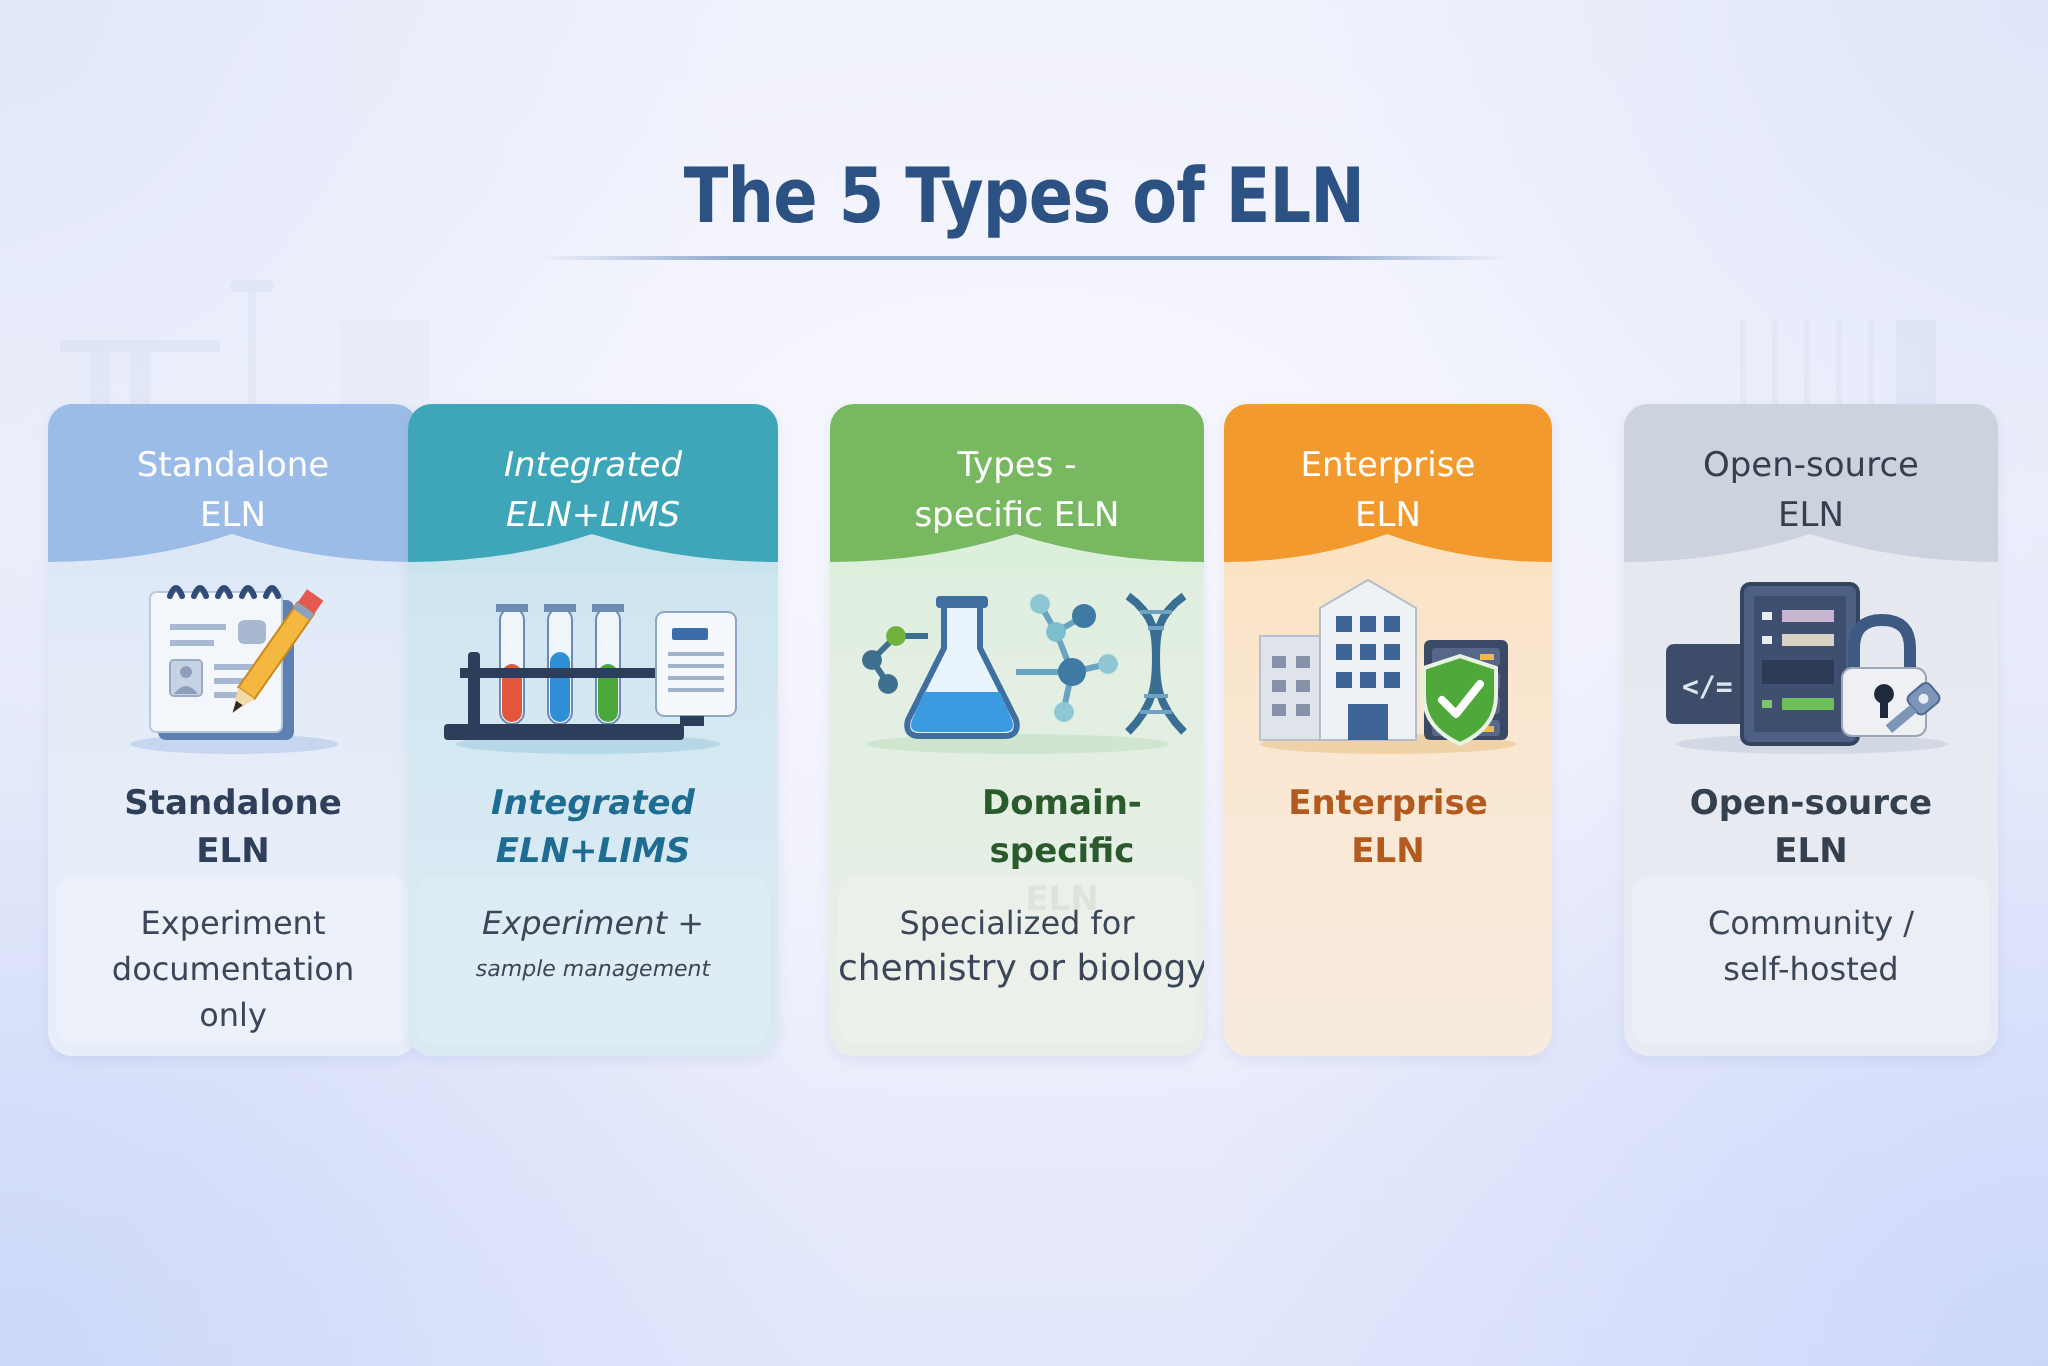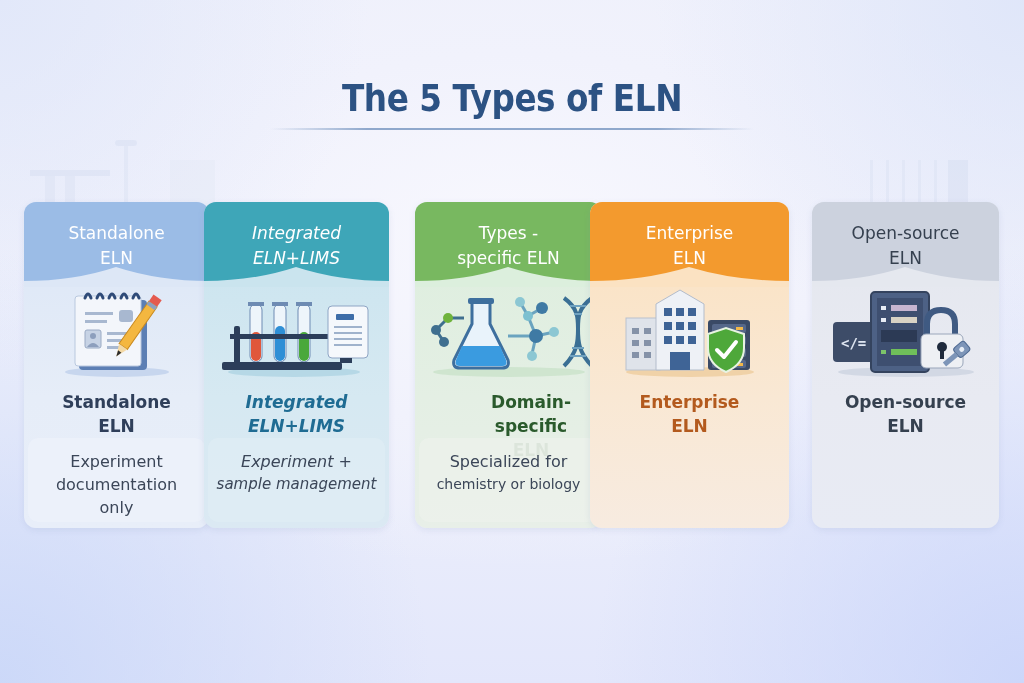--- a/index.html
+++ b/index.html
@@ -63,21 +63,21 @@
   .c2 { left: 204px; width: 185px; background: linear-gradient(180deg,#c8e3ee 0%, #d6e9f2 60%, #dbe9f3 100%); font-style: italic; }
   .c2 .card-head { background: #3ea6b8; }
   .c2 .card-name { color: #1f6c93; }
   .c2 .desc-box { background: rgba(222,236,244,0.9); }
 
   .c3 { left: 415px; width: 187px; background: linear-gradient(180deg,#dceedd 0%, #e4efe4 60%, #e8efe8 100%); }
   .c3 .card-head { background: #78b860; }
   .c3 .card-name { color: #2a5a2c; padding-left: 45px; }
   .c3 .desc-box { background: rgba(235,241,234,0.92); }
 
-  .c4 { left: 590px; width: 199px; background: linear-gradient(180deg,#fbe1bf 0%, #f9e8d4 60%, #f7ebe0 100%); }
+  .c4 { left: 612px; width: 164px; background: linear-gradient(180deg,#fbe1bf 0%, #f9e8d4 60%, #f7ebe0 100%); }
   .c4 .card-head { background: #f39a2e; }
   .c4 .card-name { color: #b35a1e; }
   .c4 .desc-box { background: rgba(250,238,226,0.92); }
 
   .c5 { left: 812px; width: 187px; background: linear-gradient(180deg,#e4e7ee 0%, #e8eaf2 60%, #e8ebf4 100%); }
   .c5 .card-head { background: #ccd2de; color: #35404f; }
   .c5 .card-name { color: #35404f; }
   .c5 .desc-box { background: rgba(236,238,245,0.92); }
 </style>
 </head>
@@ -188,21 +188,21 @@
         </g>
       <rect x="118" y="74" width="12" height="5" fill="#2c3e5a"></rect>
     </svg>
   </div>
   <div class="card-name">
     <div>Integrated</div>
     <div>ELN+LIMS</div>
   </div>
   <div class="desc-box">
     <div>Experiment +</div>
-    <div style="font-size:15px;white-space:nowrap">sample management</div>
+    <div style="font-size:11px;white-space:nowrap">sample management</div>
   </div>
 </div>
 
 <div class="card c3">
   <div class="card-head">
     <div>Types -</div>
     <div>specific ELN</div>
     <svg class="wave" viewBox="0 0 187 22" preserveAspectRatio="none">
         <path d="M0 22 L0 16 Q50 16 93 2 Q137 16 187 16 L187 22 Z" fill="#dcefdd"></path>
       </svg>
@@ -246,21 +246,21 @@
           <line x1="146" y1="72" x2="162" y2="72"></line>
       </g>
     </svg>
   </div>
   <div class="card-name">
     <div>Domain-specific</div>
     <div>ELN</div>
   </div>
   <div class="desc-box">
     <div>Specialized for</div>
-    <div style="font-size:14px;white-space:nowrap">chemistry or biology</div>
+    <div style="font-size:18px;white-space:nowrap">chemistry or biology</div>
   </div>
 </div>
 
 <div class="card c4">
   <div class="card-head">
     <div>Enterprise</div>
     <div>ELN</div>
     <svg class="wave" viewBox="0 0 189 22" preserveAspectRatio="none">
         <path d="M0 22 L0 16 Q50 16 94 2 Q138 16 189 16 L189 22 Z" fill="#fbe2c2"></path>
       </svg>
@@ -345,13 +345,17 @@
         <rect x="-6" y="-6" width="14" height="12" rx="3" fill="#7d95b8" stroke="#4e6a92"></rect>
         <circle cx="1" cy="0" r="2.5" fill="#e6edf6"></circle>
         <rect x="-22" y="-2" width="16" height="5" fill="#7d95b8"></rect>
       </g>
     </svg>
   </div>
   <div class="card-name">
     <div>Open-source</div>
     <div>ELN</div>
   </div>
+  <div class="desc-box">
+    <div>Community /</div>
+    <div>self-hosted</div>
+  </div>
 </div>
 
 </body></html>

